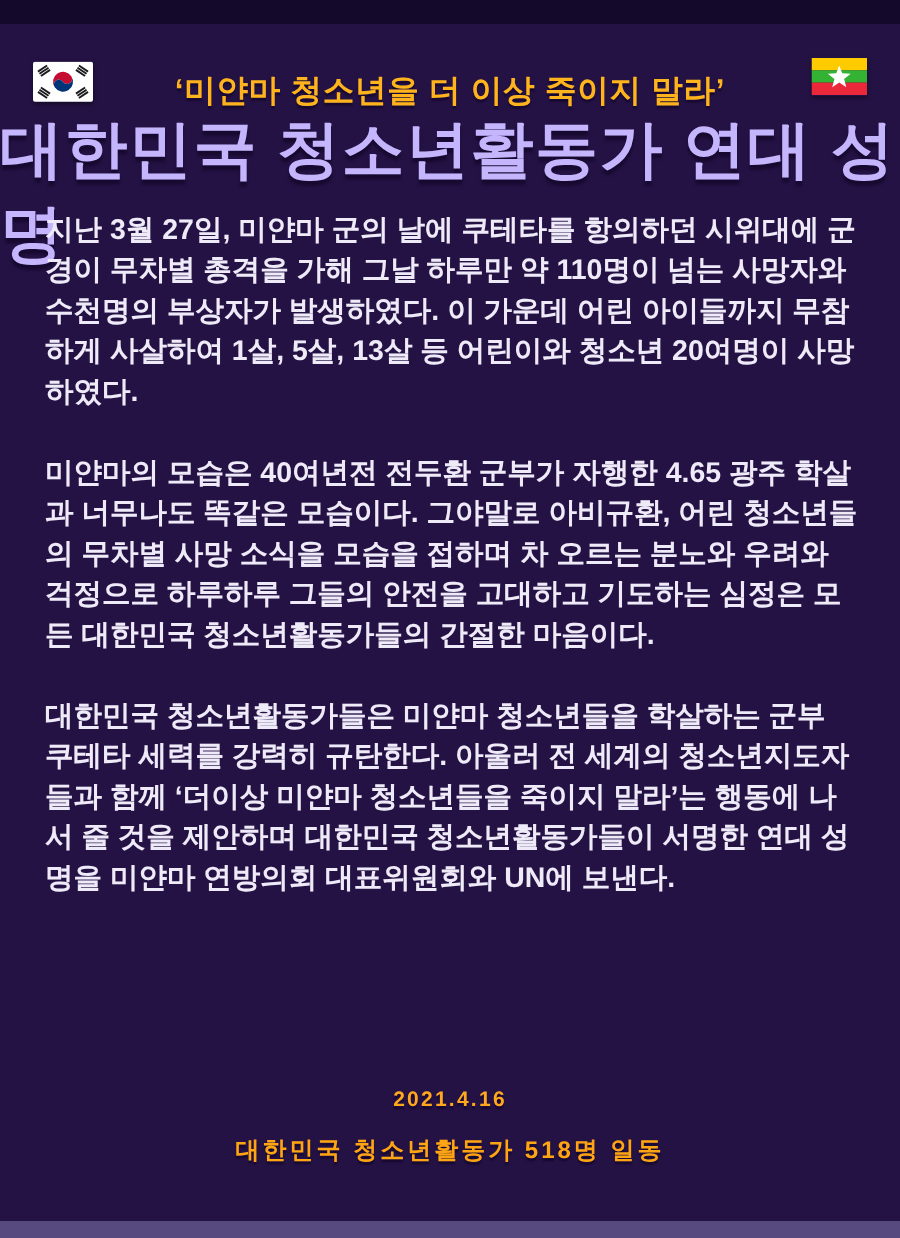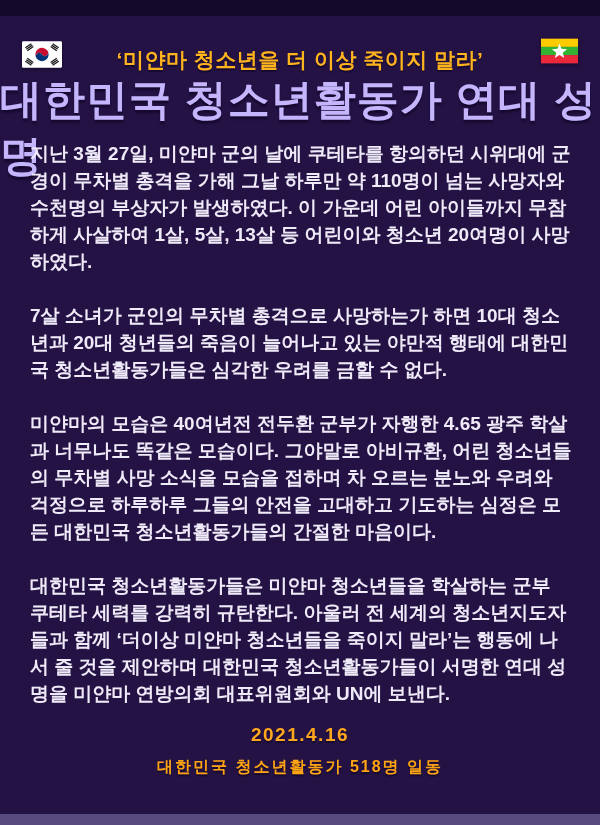--- a/index.html
+++ b/index.html
@@ -58,21 +58,21 @@
     color: #efeaf8;
     text-align: left;
     overflow-wrap: break-word;
   }
   .footer-date {
     position: absolute;
     top: 708px;
     left: 0;
     width: 100%;
     text-align: center;
-    font-size: 19px;
+    font-size: 14px;
     font-weight: 800;
     color: #ffa81e;
     letter-spacing: 1.5px;
     text-shadow: 0 2px 1px rgba(15,4,35,0.55);
   }
   .footer-sign {
     position: absolute;
     top: 741px;
     left: 0;
     width: 100%;
@@ -132,21 +132,20 @@
     <rect width="60" height="13.4" y="13.3" fill="#34B233"></rect>
     <rect width="60" height="13.4" y="26.6" fill="#EA2839"></rect>
     <polygon fill="#ffffff" points="30,8 33.23,16.55 42.36,16.98 35.23,22.7 37.64,31.52 30,26.5 22.36,31.52 24.77,22.7 17.64,16.98 26.77,16.55"></polygon>
   </svg>
 
   <div class="header-subtitle">‘미얀마 청소년을 더 이상 죽이지 말라’</div>
   <div class="header-title">대한민국 청소년활동가 연대 성명</div>
 
   <div class="body-text">
     <p>지난 3월 27일, 미얀마 군의 날에 쿠테타를 항의하던 시위대에 군경이 무차별 총격을 가해 그날 하루만 약 110명이 넘는 사망자와 수천명의 부상자가 발생하였다. 이 가운데 어린 아이들까지 무참하게 사살하여 1살, 5살, 13살 등 어린이와 청소년 20여명이 사망하였다.</p>
-    <p>7살 소녀가 군인의 무차별 총격으로 사망하는가 하면 10대 청소년과 20대 청년들의 죽음이 늘어나고 있는 야만적 행태에 대한민국 청소년활동가들은 심각한 우려를 금할 수 없다.</p>
     <p>미얀마의 모습은 40여년전 전두환 군부가 자행한 4.65 광주 학살과 너무나도 똑같은 모습이다. 그야말로 아비규환, 어린 청소년들의 무차별 사망 소식을 모습을 접하며 차 오르는 분노와 우려와 걱정으로 하루하루 그들의 안전을 고대하고 기도하는 심정은 모든 대한민국 청소년활동가들의 간절한 마음이다.</p>
     <p>대한민국 청소년활동가들은 미얀마 청소년들을 학살하는 군부 쿠테타 세력를 강력히 규탄한다. 아울러 전 세계의 청소년지도자들과 함께 ‘더이상 미얀마 청소년들을 죽이지 말라’는 행동에 나서 줄 것을 제안하며 대한민국 청소년활동가들이 서명한 연대 성명을 미얀마 연방의회 대표위원회와 UN에 보낸다.</p>
 
   </div>
 
   <div class="footer-date">2021.4.16</div>
   <div class="footer-sign">대한민국 청소년활동가 518명 일동</div>
 
   <div class="bottom-strip"></div>
 

